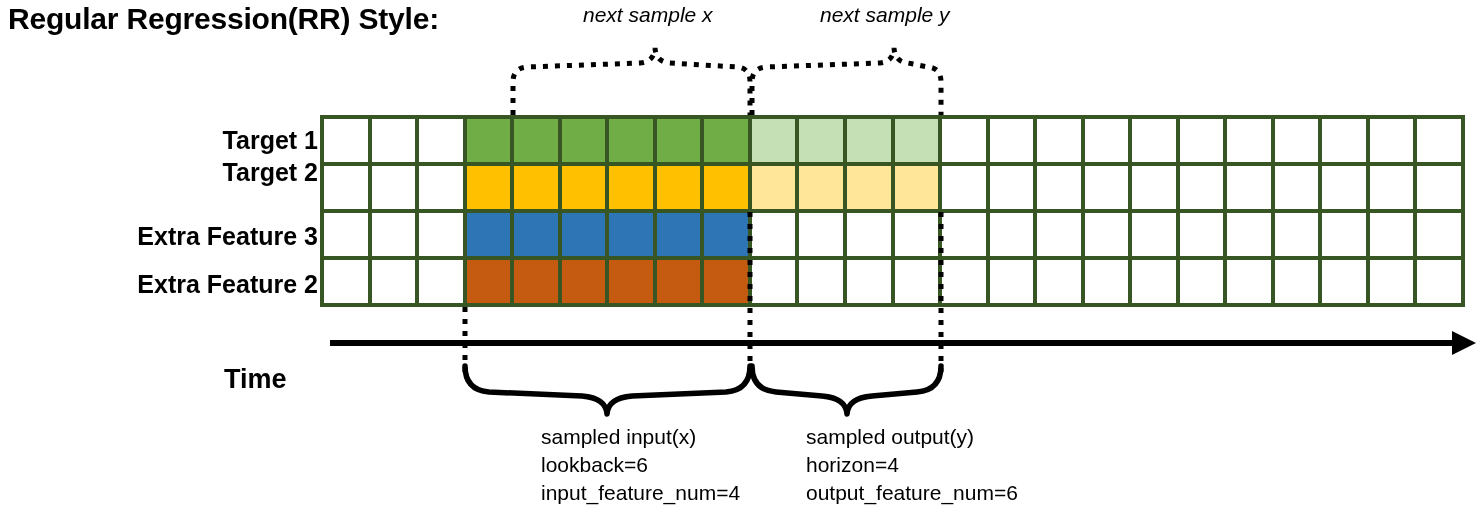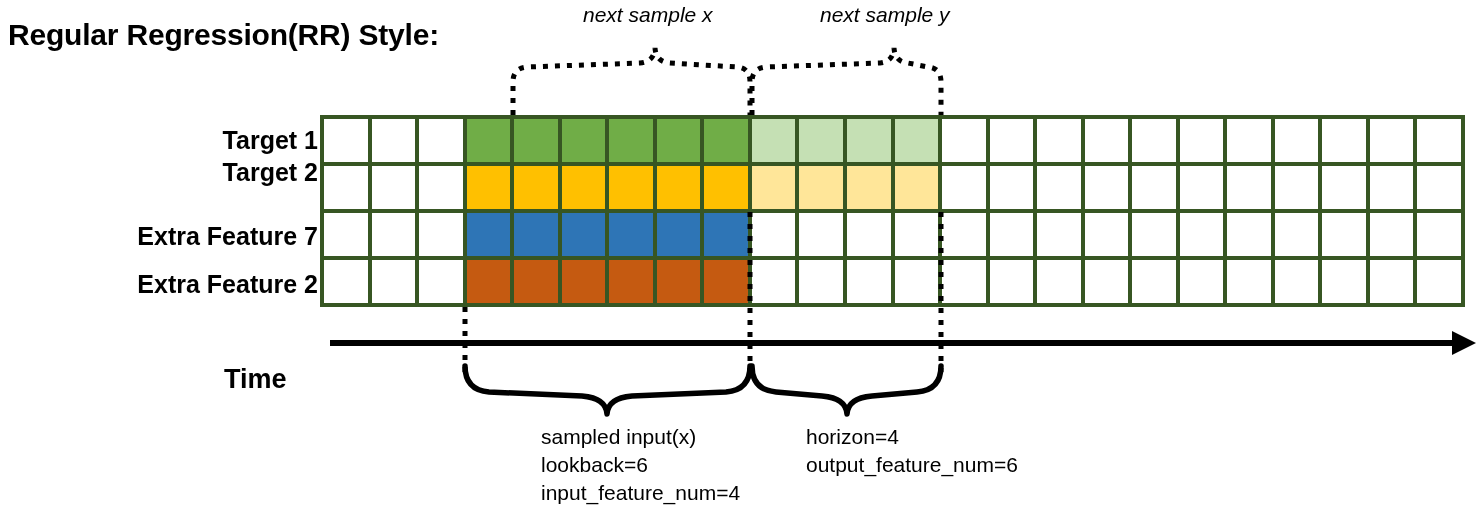--- a/index.html
+++ b/index.html
@@ -21,21 +21,20 @@
   
   #page-title {
     position: absolute;
     left: 8px;
     top: 2px;
     font-size: 30px;
     font-weight: bold;
     color: #000000;
     letter-spacing: -0.2px;
     white-space: nowrap;
-    margin-top: 16px;
   }
 
   
   .row-label {
     position: absolute;
     right: 1158px;     
     font-size: 25px;
     font-weight: bold;
     color: #000000;
     white-space: nowrap;
@@ -128,21 +127,21 @@
 </style>
 </head>
 <body>
 
 <div id="canvas">
 
   <div id="page-title">Regular Regression(RR) Style:</div>
 
   <div class="row-label" style="top:128px;">Target 1</div>
   <div class="row-label" style="top:160px;">Target 2</div>
-  <div class="row-label" style="top:224px;">Extra Feature 7</div>
+  <div class="row-label" style="top:224px;">Extra Feature 3</div>
   <div class="row-label" style="top:272px;">Extra Feature 2</div>
 
   <div id="grid">
       <div class="cell"></div>
       <div class="cell"></div>
       <div class="cell"></div>
       <div class="cell c-green"></div>
       <div class="cell c-green"></div>
       <div class="cell c-green"></div>
       <div class="cell c-green"></div>
@@ -292,17 +291,18 @@
 
   <div class="top-note" style="left:820px; top:3px;">next sample y</div>
   <div class="top-note" style="left:583px; top:3px;">next sample x</div>
 
   <div class="bottom-note" style="left:509px; top:423px;">
     <div>sampled input(x)</div>
     <div>lookback=6</div>
     <div>input_feature_num=4</div>
   </div>
   <div class="bottom-note" style="left:774px; top:423px;">
+    <div>sampled output(y)</div>
     <div>horizon=4</div>
     <div>output_feature_num=6</div>
   </div>
 
 </div>
 
 </body></html>

